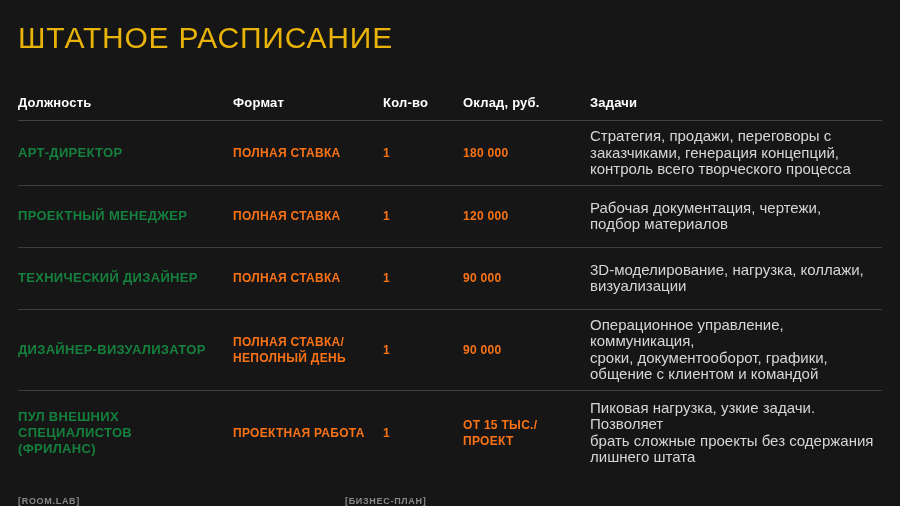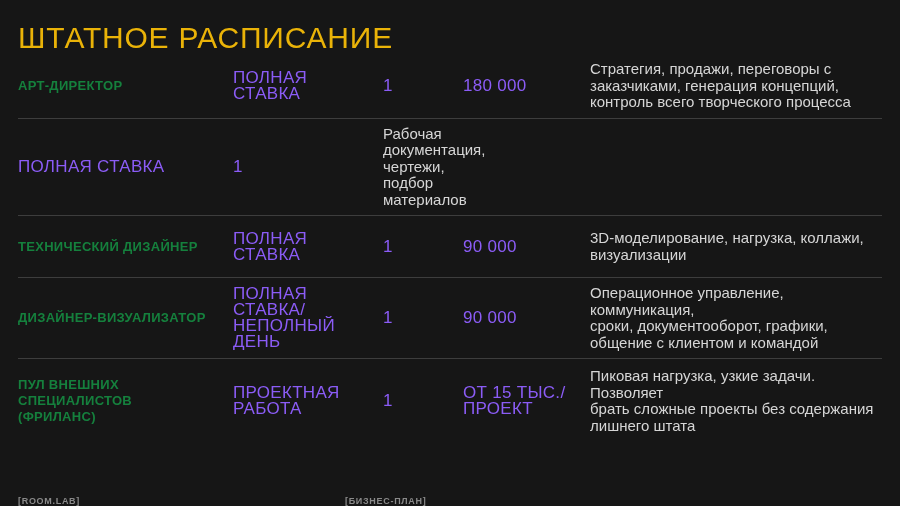--- a/index.html
+++ b/index.html
@@ -49,23 +49,23 @@
   .tbody-row:last-child { border-bottom: none; min-height: 84px; align-items: center; }
   .cell { white-space: pre-line; padding-right: 14px; }
   .cell.position {
     font-size: 13px;
     font-weight: 700;
     color: #15803d;
     letter-spacing: 0.3px;
     line-height: 16px;
   }
   .cell.format, .cell.count, .cell.salary {
-    font-size: 17px;
-    font-weight: 400;
-    color: #8b5cf6;
+    font-size: 12px;
+    font-weight: 700;
+    color: #f97316;
     letter-spacing: 0.3px;
     line-height: 16px;
   }
   .cell.tasks {
     font-size: 15px;
     font-weight: 400;
     color: #d6d6d6;
     line-height: 16.5px;
     padding-right: 0;
   }
@@ -84,34 +84,43 @@
 </style>
 </head>
 <body>
 
 <div class="slide">
 
   <h1 class="slide-title">ШТАТНОЕ РАСПИСАНИЕ</h1>
 
   <div class="staff-table">
 
+    <div class="trow thead">
+      <div class="cell">Должность</div>
+      <div class="cell">Формат</div>
+      <div class="cell">Кол-во</div>
+      <div class="cell">Оклад, руб.</div>
+      <div class="cell">Задачи</div>
+    </div>
 
     <div class="trow tbody-row">
       <div class="cell position">АРТ-ДИРЕКТОР</div>
       <div class="cell format">ПОЛНАЯ СТАВКА</div>
       <div class="cell count">1</div>
       <div class="cell salary">180 000</div>
       <div class="cell tasks">Стратегия, продажи, переговоры с
 заказчиками, генерация концепций,
 контроль всего творческого процесса</div>
     </div>
 
     <div class="trow tbody-row">
+      <div class="cell position">ПРОЕКТНЫЙ МЕНЕДЖЕР</div>
       <div class="cell format">ПОЛНАЯ СТАВКА</div>
       <div class="cell count">1</div>
+      <div class="cell salary">120 000</div>
       <div class="cell tasks">Рабочая документация, чертежи,
 подбор материалов</div>
     </div>
 
     <div class="trow tbody-row">
       <div class="cell position">ТЕХНИЧЕСКИЙ ДИЗАЙНЕР</div>
       <div class="cell format">ПОЛНАЯ СТАВКА</div>
       <div class="cell count">1</div>
       <div class="cell salary">90 000</div>
       <div class="cell tasks">3D-моделирование, нагрузка, коллажи,

